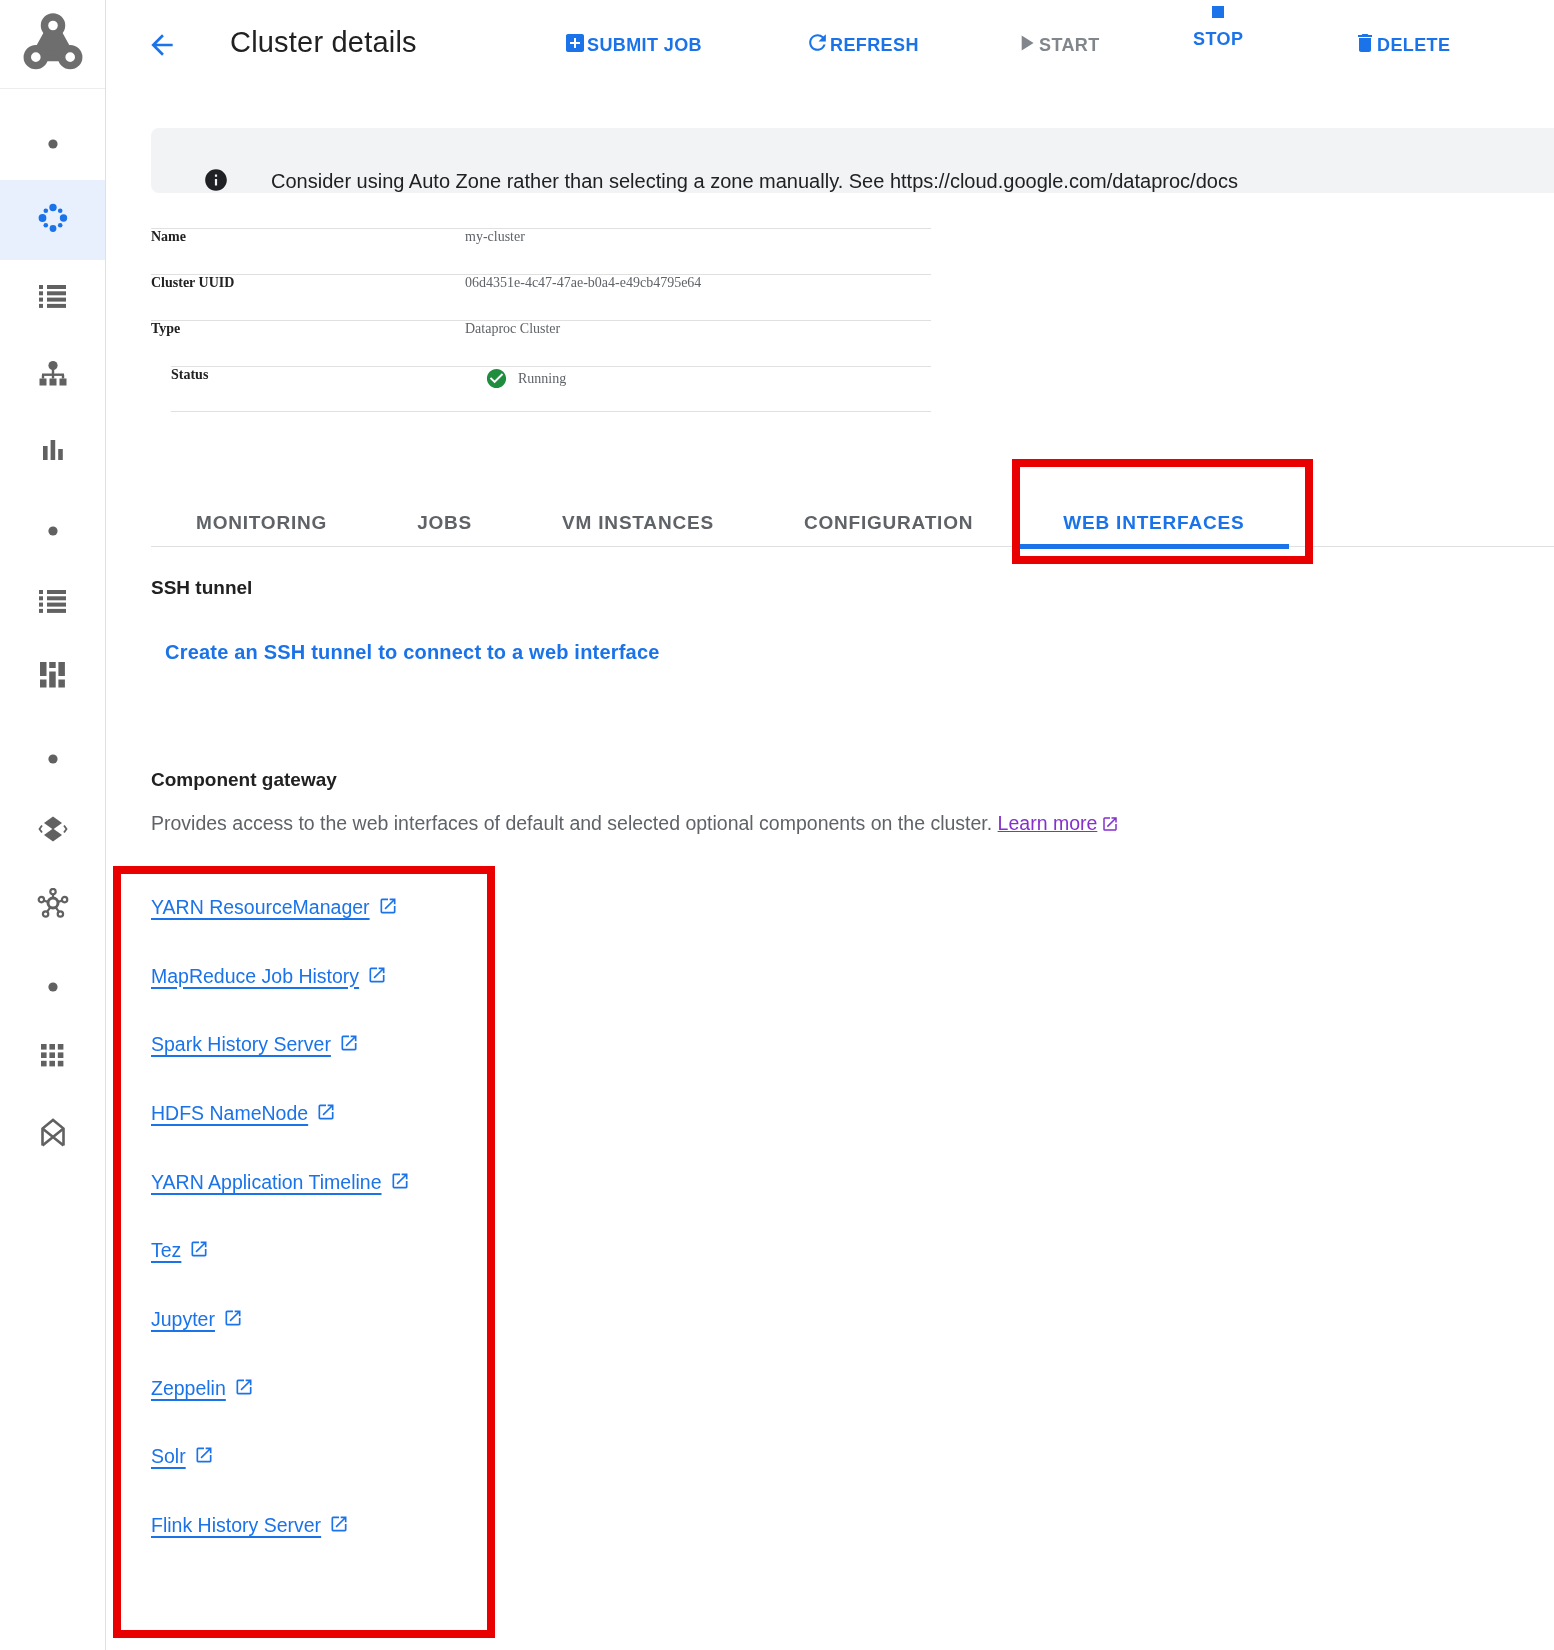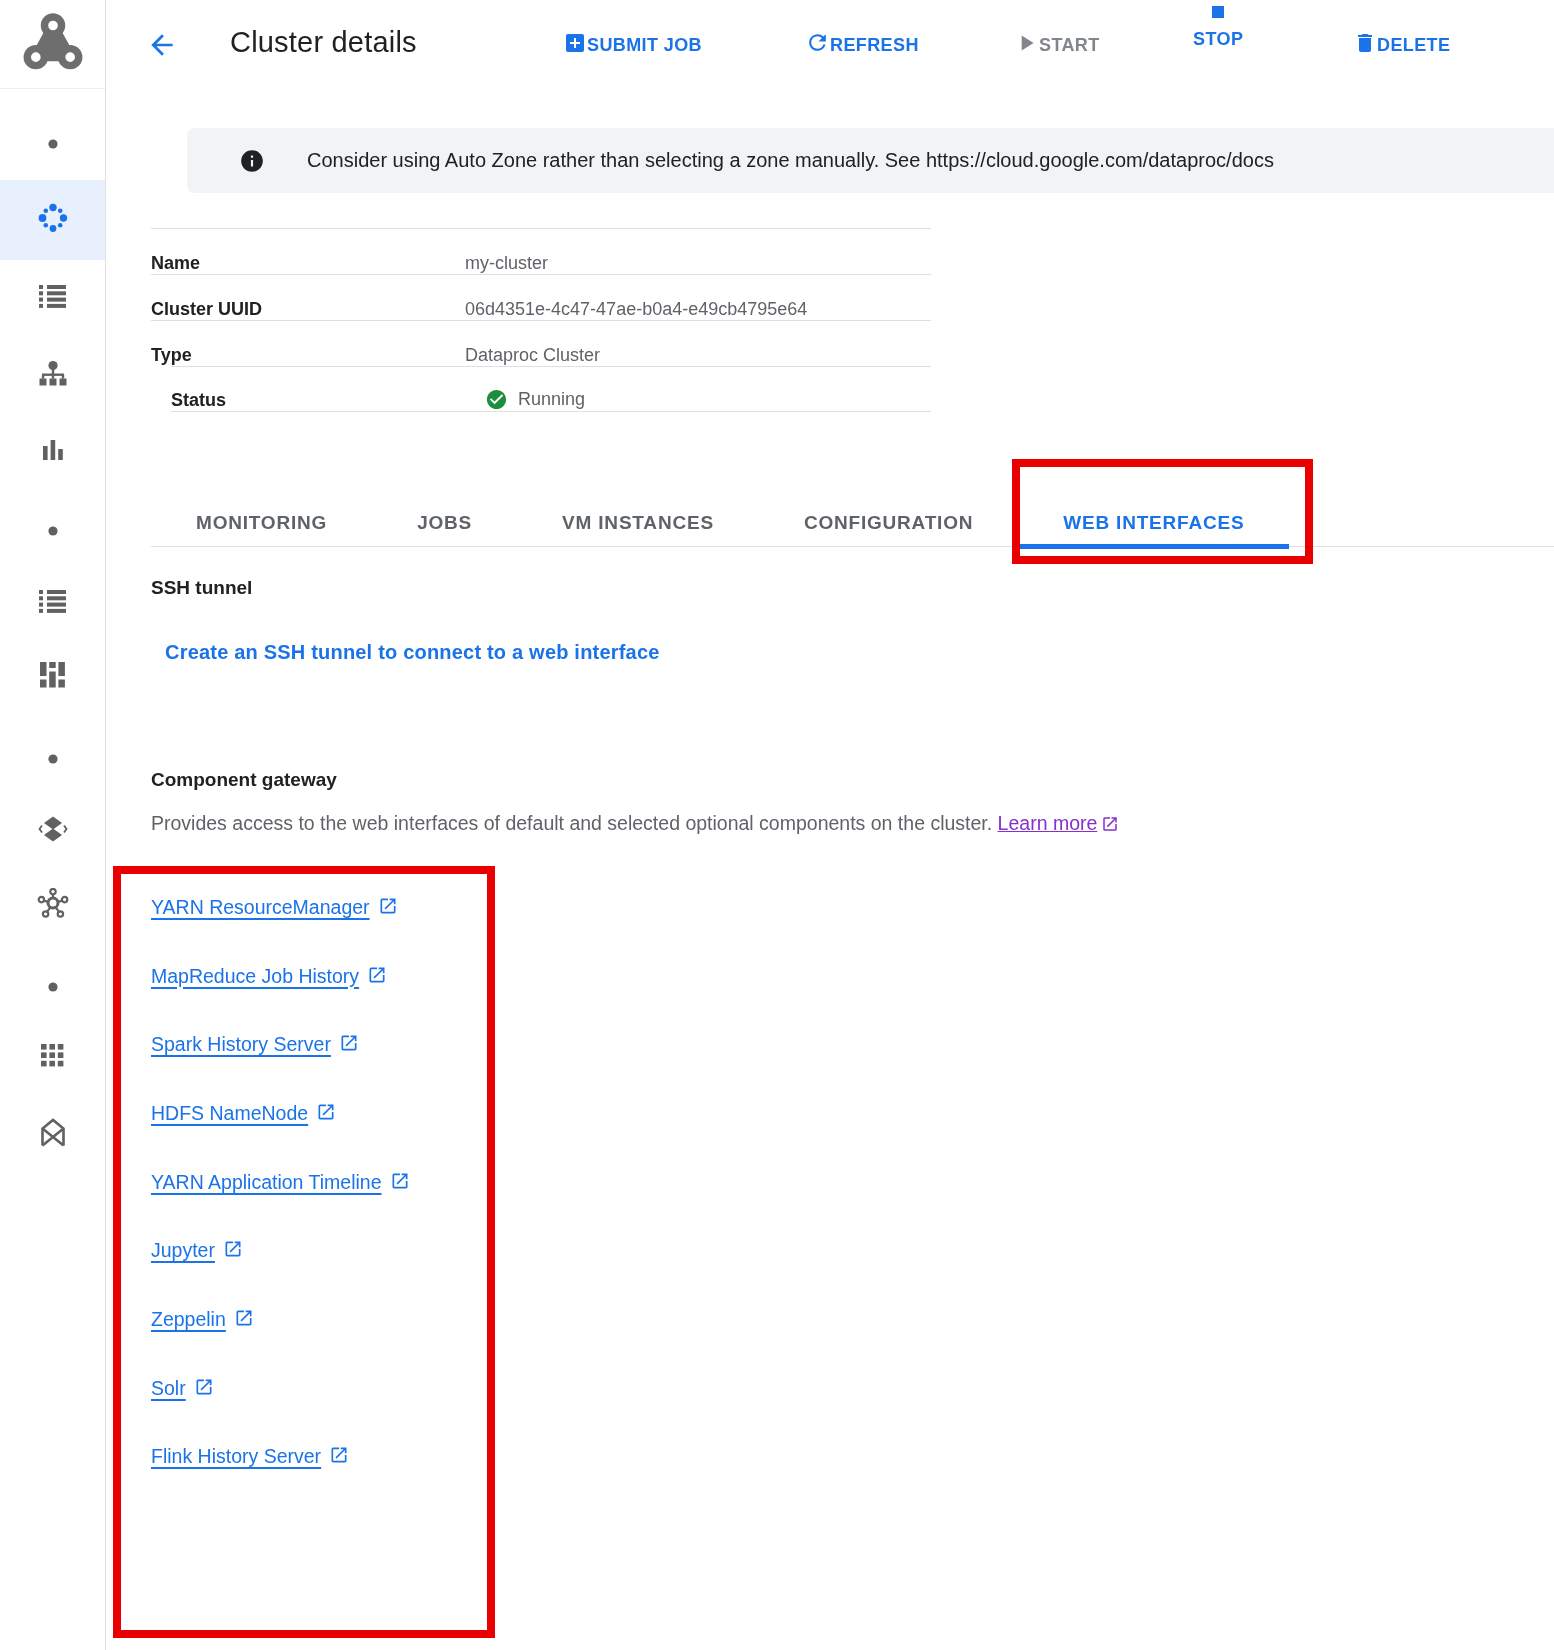--- a/index.html
+++ b/index.html
@@ -22,26 +22,26 @@
   .back-btn{position:absolute; left:39px; top:29px; width:34px; height:34px; border:none; background:transparent; color:var(--accent); cursor:pointer; display:flex; align-items:center; justify-content:center;}
   .page-title{position:absolute; left:124px; top:26px; font-size:29px; font-weight:400; color:#212121; letter-spacing:.2px;}
   .hdr-action{position:absolute; top:0; height:90px; display:flex; align-items:center; border:none; background:transparent; color:var(--accent); font-family:inherit; font-size:18px; font-weight:700; letter-spacing:.4px; cursor:pointer; white-space:nowrap;}
   .hdr-action.disabled{color:var(--disabled); cursor:default;}
   .hdr-action svg{flex:0 0 auto;}
   .a-submit{left:457px;} .a-refresh{left:699px;justify-content:space-between;} .a-start{left:907px;} .a-stop{left:1087px;flex-direction:column;} .a-delete{left:1247px;}
 
   
   .main{position:absolute; left:106px; top:90px; right:0; bottom:0;}
 
-  .banner{position:absolute; left:45px; top:38px; right:0; height:65px; background:var(--banner-bg); border-radius:8px 0 0 8px; display:flex; align-items:center; overflow:hidden; white-space:nowrap;margin-left:36px;}
+  .banner{position:absolute; left:45px; top:38px; right:0; height:65px; background:var(--banner-bg); border-radius:8px 0 0 8px; display:flex; align-items:flex-end; overflow:hidden; white-space:nowrap;}
   .banner-icon{margin-left:52px; color:#202124; display:flex;}
   .banner-text{margin-left:42px; font-size:20px; color:#202124;}
 
   .info-table{position:absolute; left:45px; top:138px; width:780px;}
-  .info-row{display:flex; align-items:flex-end; height:46px; border-top:1px solid var(--border); font-size:18px;}
+  .info-row{display:flex; align-items:flex-start; height:46px; border-top:1px solid var(--border); font-size:14px;font-family:Liberation Serif, serif;}
   .info-row:last-child{border-bottom:1px solid var(--border);margin-left:20px;}
   .info-label{width:314px; font-weight:700; color:#212121;}
   .info-value{color:var(--text-secondary); display:flex; align-items:center; gap:10px;}
   .status-ok-icon{color:var(--green); display:flex;}
 
   .tabs{position:absolute; left:45px; top:409px; right:0; height:48px; display:flex; border-bottom:1px solid var(--border);}
   .tab{position:relative; height:48px; padding:0 45px; display:flex; align-items:center; font-size:19px; font-weight:700; letter-spacing:.8px; color:var(--text-secondary); cursor:pointer; white-space:nowrap;}
   .tab.active{color:var(--accent);}
   .tab.active::after{content:""; position:absolute; left:0; right:0; bottom:-2px; height:5px; background:var(--accent);}
   .tab-annotation{position:absolute; left:-6px; right:-24px; top:-40px; bottom:-17px; border:8px solid var(--red); pointer-events:none; z-index:5;}
@@ -384,20 +384,28 @@
     <div class="gw-link-row">
         <a class="gw-link">
           <span class="lbl">YARN Application Timeline</span>
           <span><svg width="20" height="20" viewBox="0 0 24 24" fill="currentColor">
               <path d="M19 19H5V5h7V3H5a2 2 0 0 0-2 2v14a2 2 0 0 0 2 2h14c1.1 0 2-.9 2-2v-7h-2v7zM14 3v2h3.59l-9.83 9.83 1.41 1.41L19 6.41V10h2V3h-7z"></path>
             </svg></span>
         </a>
       </div>
     <div class="gw-link-row">
         <a class="gw-link">
+          <span class="lbl">Tez</span>
+          <span><svg width="20" height="20" viewBox="0 0 24 24" fill="currentColor">
+              <path d="M19 19H5V5h7V3H5a2 2 0 0 0-2 2v14a2 2 0 0 0 2 2h14c1.1 0 2-.9 2-2v-7h-2v7zM14 3v2h3.59l-9.83 9.83 1.41 1.41L19 6.41V10h2V3h-7z"></path>
+            </svg></span>
+        </a>
+      </div>
+    <div class="gw-link-row">
+        <a class="gw-link">
           <span class="lbl">Jupyter</span>
           <span><svg width="20" height="20" viewBox="0 0 24 24" fill="currentColor">
               <path d="M19 19H5V5h7V3H5a2 2 0 0 0-2 2v14a2 2 0 0 0 2 2h14c1.1 0 2-.9 2-2v-7h-2v7zM14 3v2h3.59l-9.83 9.83 1.41 1.41L19 6.41V10h2V3h-7z"></path>
             </svg></span>
         </a>
       </div>
     <div class="gw-link-row">
         <a class="gw-link">
           <span class="lbl">Zeppelin</span>
           <span><svg width="20" height="20" viewBox="0 0 24 24" fill="currentColor">

